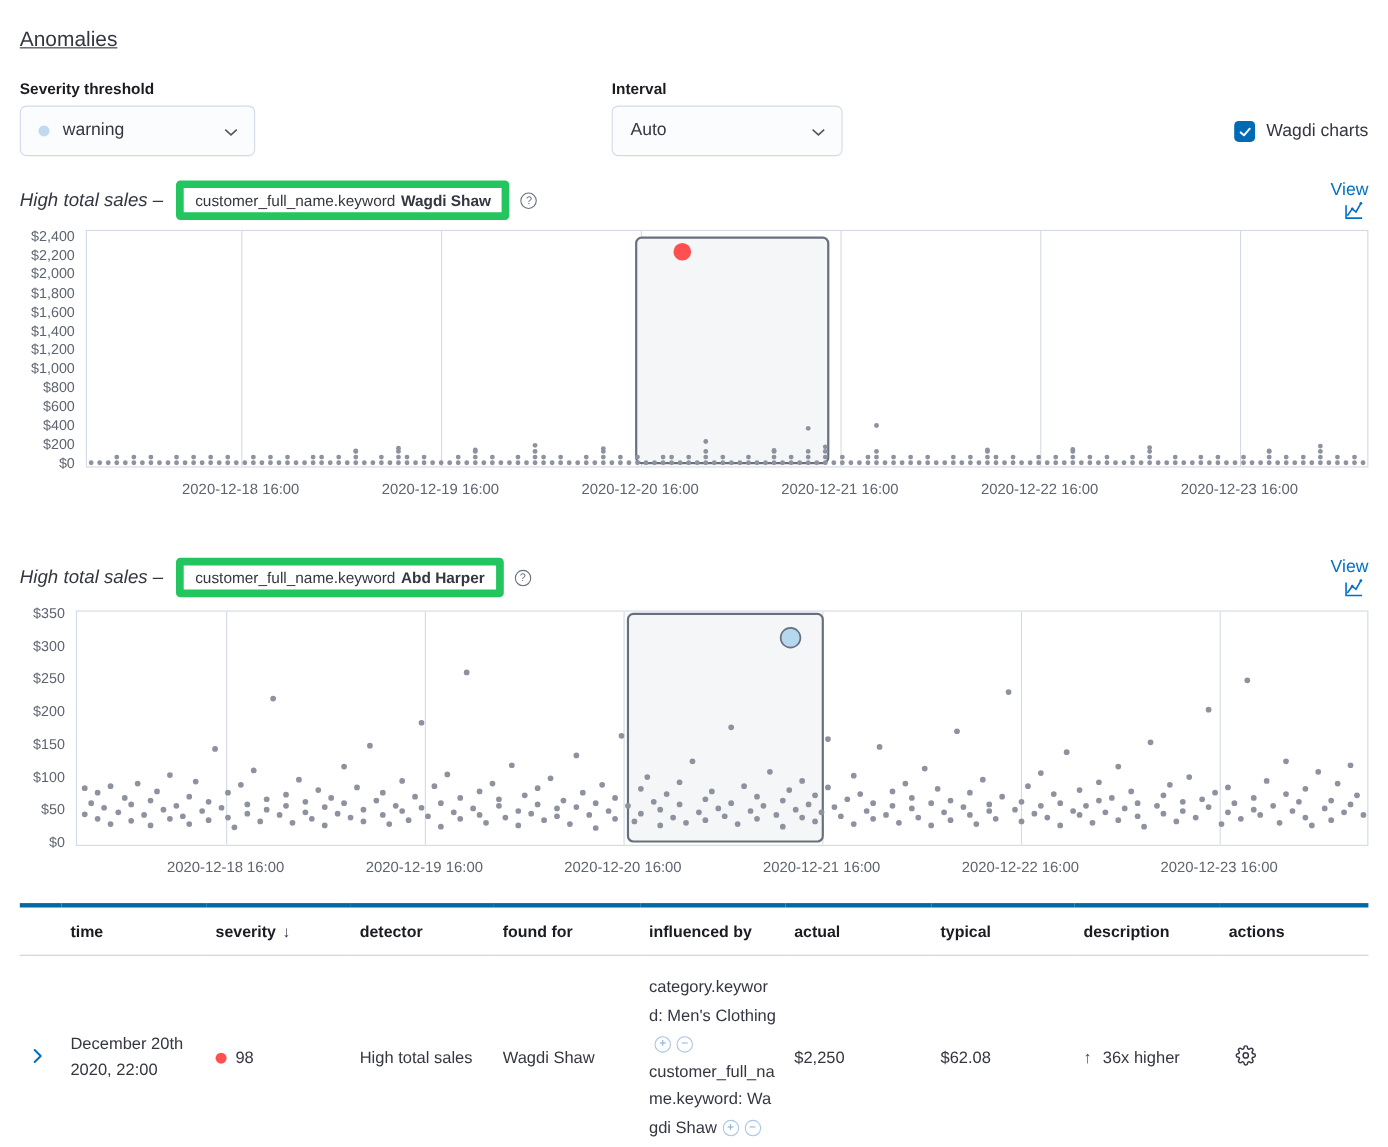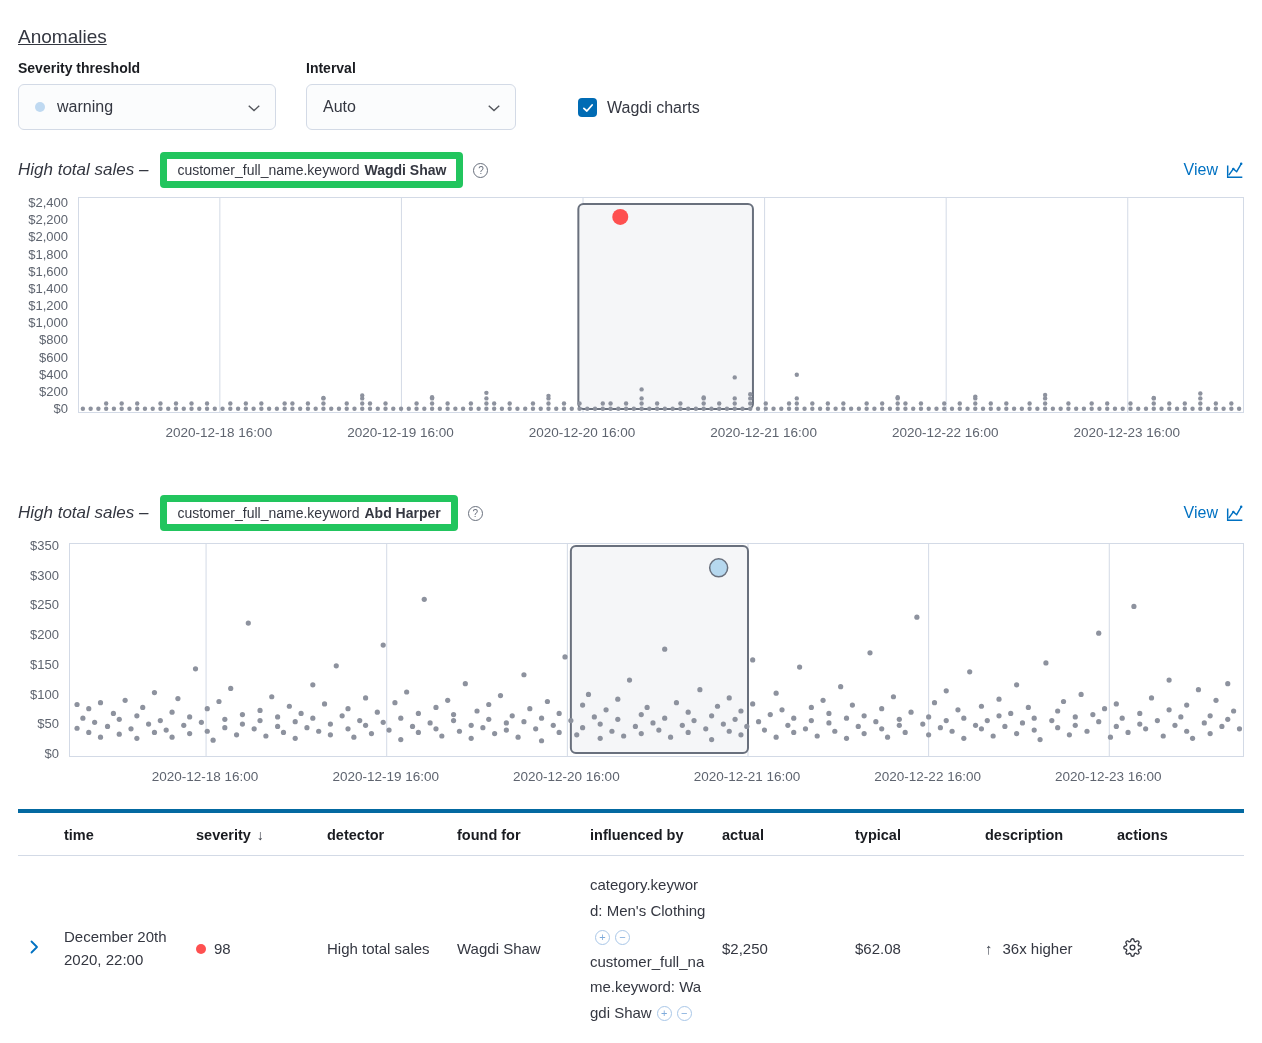--- a/index.html
+++ b/index.html
@@ -4,47 +4,47 @@
 <style>
   * { box-sizing: border-box; margin: 0; padding: 0; }
   html,body { width:1262px; height:1043px; overflow:hidden; background:#fff; }
   body { font-family:"Liberation Sans","DejaVu Sans",sans-serif; color:#343741; }
   .page { padding:0 18px; width:1262px; }
 
   
   .page-title { font-size:19px; font-weight:500; color:#343741; margin-top:26px;text-decoration:underline; }
 
   
-  .controls { display:flex; align-items:flex-end; margin-top:12px; }
+  .controls { display:flex; align-items:flex-end; margin-top:24px;justify-content:space-between; }
   .control { margin-right:30px; }
   .control-label { font-size:14px; font-weight:700; color:#1a1c21; margin-bottom:8px; }
   .select { position:relative; display:flex; align-items:center; height:46px; background:#fbfcfd;
             border:1px solid #d3dae6; border-radius:6px; padding:0 36px 0 16px; font-size:16px;
             color:#343741; cursor:pointer; }
-  .select.sev { width:258px; }
+  .select.sev { width:214px; }
   .select.intv { width:210px; }
   .sev-dot { width:10px; height:10px; border-radius:50%; background:#bfd9f1; margin-right:12px; flex:0 0 auto; }
   .select svg.chev { position:absolute; right:14px; top:16px; }
   .checkbox-group { display:flex; align-items:center; margin-left:32px; margin-bottom:13px; cursor:pointer; }
   .checkbox { width:19px; height:19px; border-radius:4px; background:#006bb4; display:flex;
               align-items:center; justify-content:center; margin-right:10px; }
   .checkbox-label { font-size:16px; color:#343741; }
 
   
   .chart-section { margin-top:26px; }
   .chart-section.second { margin-top:50px; }
   .chart-header { display:flex; align-items:center; height:28px; }
   .chart-title { font-size:17px; font-weight:500; color:#343741; margin-right:12px; white-space:nowrap;font-style:italic; }
   .entity-badge { display:inline-flex; align-items:center; border:7px solid #22c55e; background:#fff;
                   border-radius:4px; padding:3px 10px; font-size:14px; color:#343741; white-space:nowrap; }
   .entity-badge b { margin-left:5px; font-weight:700; }
   .help-icon { width:15px; height:15px; border:1px solid #69707d; border-radius:50%; color:#69707d;
                font-size:10px; line-height:13px; text-align:center; margin-left:10px; flex:0 0 auto; }
   .view-link { margin-left:auto; display:flex; align-items:center; color:#0071c2; font-size:16px;
-               font-weight:500; cursor:pointer; }
+               font-weight:500; cursor:pointer;flex-direction:column; }
   .view-link svg { margin-left:8px; }
 
   .chart-area { position:relative; width:1226px; }
   .chart-area.c0 { height:252px; margin-top:13px; }
   .chart-area.c1 { height:250px; margin-top:16px; }
   .plot { position:absolute; top:0; right:0; background:#fff; border:1px solid #d3dae6; }
   .c0 .plot { left:60px; height:216px; }
   .c1 .plot { left:51px; height:214px; }
   .ytick { position:absolute; left:0; text-align:right; font-size:13px; color:#5e646f; }
   .c0 .ytick { width:50px; }

